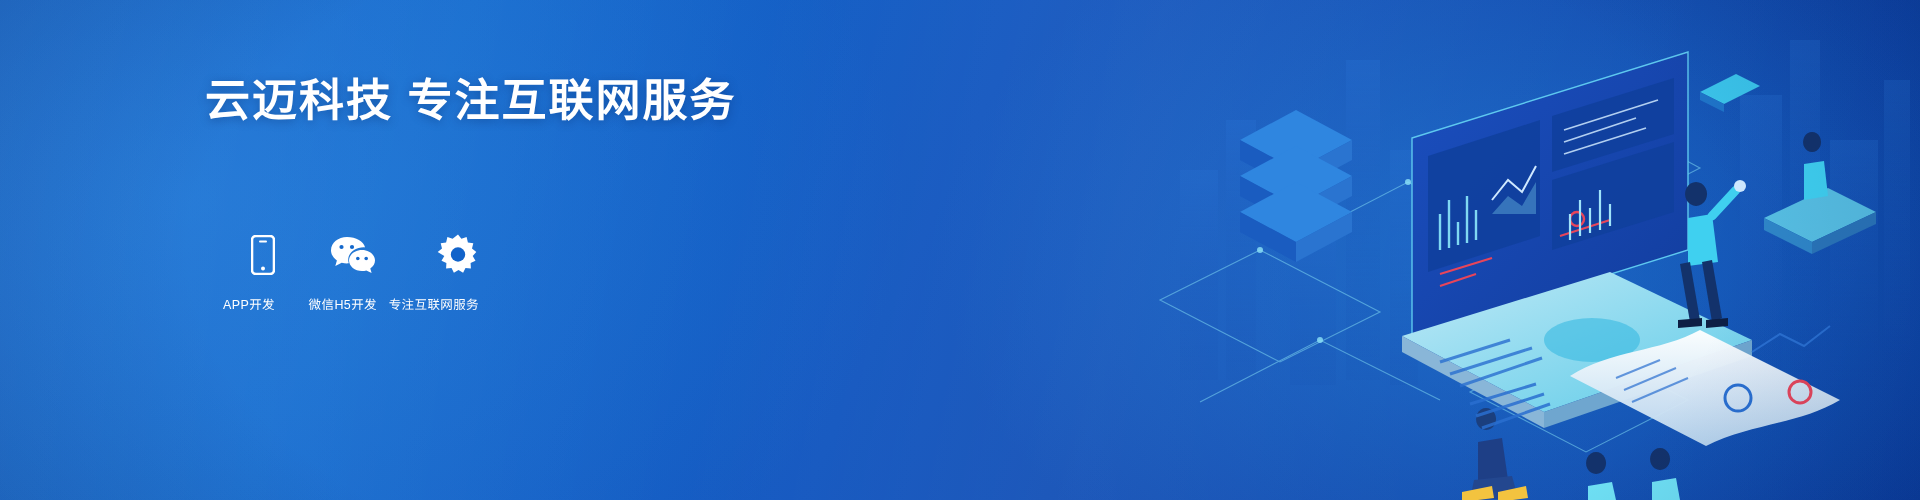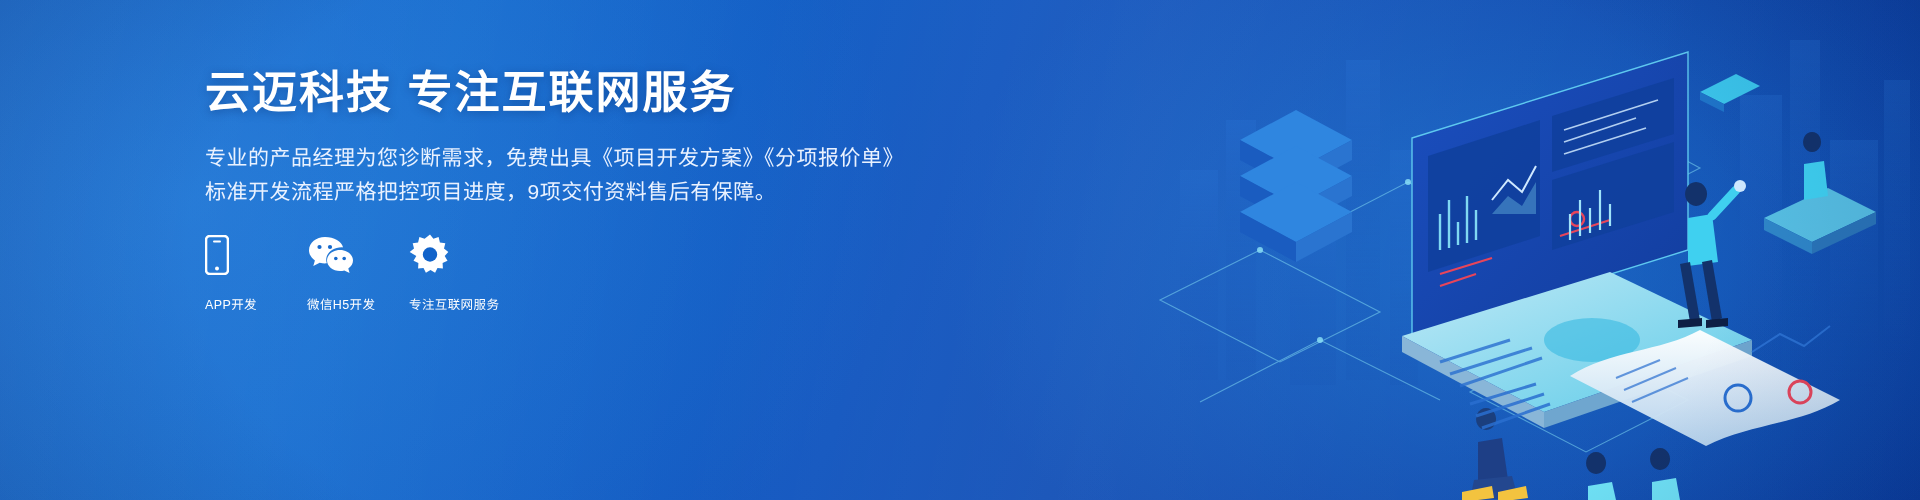--- a/index.html
+++ b/index.html
@@ -15,31 +15,31 @@
   }
   
   .sheen{position:absolute;inset:0;
     background:linear-gradient(100deg,rgba(255,255,255,.07) 0%,rgba(255,255,255,0) 38%,rgba(255,255,255,.05) 58%,rgba(255,255,255,0) 100%);
     pointer-events:none;}
   .vign{position:absolute;inset:0;
     background:radial-gradient(ellipse 1400px 700px at 50% 50%, rgba(0,0,0,0) 55%, rgba(3,34,90,.35) 100%);
     pointer-events:none;}
 
   
-  .copy{position:absolute;left:205px;top:66px;width:730px;color:#fff;}
+  .copy{position:absolute;left:205px;top:74px;width:730px;color:#fff;}
   .headline{
     font-size:45px;line-height:1.18;font-weight:700;letter-spacing:2px;
     color:#ffffff;text-shadow:0 2px 10px rgba(4,35,95,.35);margin:0 0 22px 0;white-space:nowrap;
   }
   .sub{font-size:21px;line-height:1.62;color:#eaf2ff;font-weight:400;letter-spacing:.5px;white-space:nowrap;}
   .sub div{margin:0;}
 
   
   .services{position:absolute;left:205px;top:232px;display:flex;align-items:flex-start;gap:32px;}
-  .svc{width:70px;display:flex;flex-direction:column;align-items:flex-start;color:#fff;}
+  .svc{width:70px;display:flex;flex-direction:column;align-items:flex-end;color:#fff;}
   .svc .glyph{height:46px;display:flex;align-items:center;justify-content:center;margin-bottom:16px;}
   .svc .glyph svg{display:block;fill:#ffffff;}
   .svc .lbl{font-size:12.5px;letter-spacing:.4px;color:#ffffff;white-space:nowrap;font-weight:500;}
 
   
   .art{position:absolute;right:0;top:0;width:780px;height:500px;overflow:hidden;}
   .art svg{position:absolute;right:0;top:0;}
 </style>
 </head>
 <body>
@@ -215,24 +215,20 @@
         <path d="M560 92 L596 74 L620 86 L584 104 Z" fill="#3fd0f0" opacity=".9"></path>
         <path d="M560 92 L584 104 L584 112 L560 100 Z" fill="#1f74c8"></path>
       </g>
     </svg>
   </div>
 
   <div class="vign"></div>
 
   <div class="copy">
     <h1 class="headline">云迈科技 专注互联网服务</h1>
-    <div class="sub">
-      <div>专业的产品经理为您诊断需求，免费出具《项目开发方案》《分项报价单》</div>
-      <div>标准开发流程严格把控项目进度，9项交付资料售后有保障。</div>
-    </div>
   </div>
 
   <div class="services">
 
     <div class="svc">
       <span class="glyph">
         <svg width="24" height="40" viewBox="0 0 24 40">
           <rect x="1" y="1" width="22" height="38" rx="4" ry="4" fill="none" stroke="#fff" stroke-width="2.6"></rect>
           <rect x="8" y="5.5" width="8" height="2" rx="1" fill="#fff"></rect>
           <circle cx="12" cy="33.5" r="2" fill="#fff"></circle>

